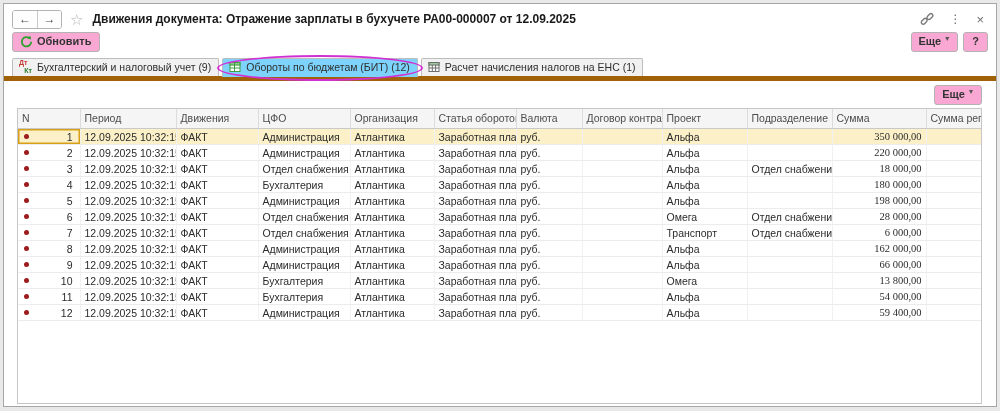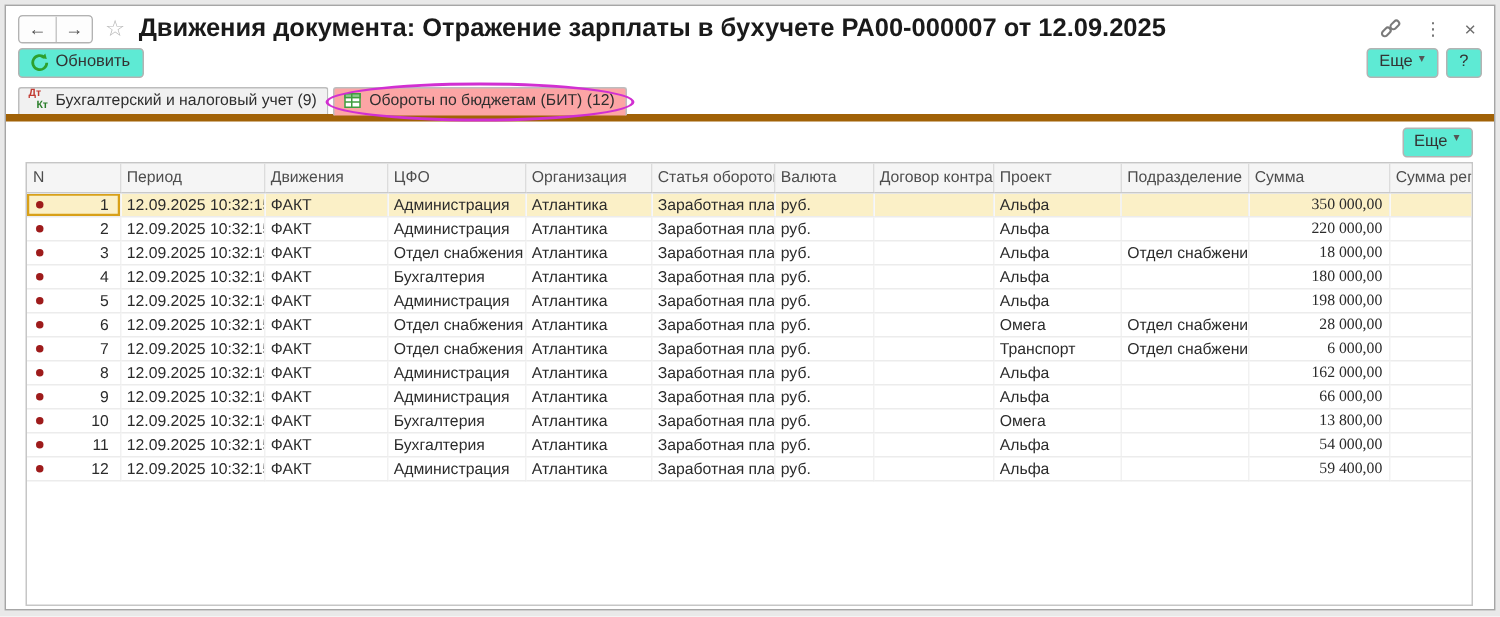--- a/index.html
+++ b/index.html
@@ -21,43 +21,43 @@
     background:#fff;border:1px solid #a6a6a6;
     display:flex;flex-direction:column;
   }
   
   .titlebar{display:flex;align-items:center;padding:6px 10px 2px 8px;height:26px;flex:0 0 auto;}
   .navgroup{display:flex;border:1px solid #b3b3b3;border-radius:3px;overflow:hidden;background:#fdfdfd;}
   .navbtn{width:24px;height:17px;display:flex;align-items:center;justify-content:center;
     color:#4a4a4a;font-size:12px;line-height:1;cursor:default;background:#fdfdfd;}
   .navbtn + .navbtn{border-left:1px solid #c8c8c8;}
   .star{margin-left:8px;font-size:15px;color:#b5b5b5;line-height:1;}
-  .title{margin-left:9px;font-size:17px;font-weight:bold;color:#1a1a1a;white-space:nowrap;}
+  .title{margin-left:9px;font-size:12px;font-weight:bold;color:#1a1a1a;white-space:nowrap;}
   .titlebar-icons{margin-left:auto;display:flex;align-items:center;gap:15px;padding-right:2px;}
   .kebab{color:#6d6d6d;font-size:12px;line-height:1;letter-spacing:0;}
   .closex{color:#6d6d6d;font-size:13px;line-height:1;}
   
   .toolbar{display:flex;align-items:flex-start;padding:2px 8px 0 8px;height:25px;flex:0 0 auto;}
   .btn{
     display:inline-flex;align-items:flex-start;gap:4px;
-    border:1px solid #b3b3b3;border-radius:3px;background:#5eead4;
-    padding:2px 8px 3px 7px;font-size:11px;color:#333;line-height:13px;cursor:default;white-space:nowrap;
+    border:1px solid #b3b3b3;border-radius:3px;background:#f9a8d4;
+    padding:2px 8px 3px 7px;font-size:11px;color:#333;line-height:13px;cursor:default;white-space:nowrap;font-weight:bold;
   }
   .toolbar-right{margin-left:auto;display:flex;gap:5px;}
   .arrow-down{font-size:8px;color:#555;line-height:1;}
   .help-btn{padding:2px 8px 3px 8px;}
   
   .tabstrip{display:flex;align-items:flex-end;padding:3px 0 0 8px;border-bottom:5px solid #a16207;flex:0 0 auto;position:relative;}
   .tab{
     position:relative;display:inline-flex;align-items:center;gap:5px;
     border:1px solid #bdbdbd;border-bottom:none;border-radius:2px 2px 0 0;
     background:#f1f1f1;padding:2px 7px 3px 6px;margin-right:3px;
     font-size:10.5px;color:#2e2e2e;white-space:nowrap;cursor:default;
   }
-  .tab.active{background:#fca5a5;margin-bottom:-1px;padding-bottom:4px;z-index:2;}
+  .tab.active{background:#7dd3fc;margin-bottom:-1px;padding-bottom:4px;z-index:2;}
   .dtkt{position:relative;width:13px;height:12px;flex:0 0 auto;}
   .dtkt .dt{position:absolute;top:-2px;left:0;font-size:7px;font-weight:bold;color:#c23a32;line-height:1;}
   .dtkt .kt{position:absolute;bottom:-1px;right:0;font-size:7px;font-weight:bold;color:#2a7e2a;line-height:1;}
   .annot-ellipse{
     position:absolute;left:-6px;right:-6px;top:-4px;bottom:-4px;
     border:2px solid var(--annot);border-radius:50%;pointer-events:none;z-index:3;
   }
   
   .more-row{display:flex;justify-content:flex-end;padding:4px 14px 3px 0;flex:0 0 auto;}
   .grid-wrap{flex:1 1 auto;margin:0 14px 2px 13px;border:1px solid #c6c6c6;overflow:hidden;background:#fff;}
@@ -137,20 +137,30 @@
     </div>
     <div class="tab active">
       <svg width="12" height="12" viewBox="0 0 12 12">
         <rect x="1" y="1.5" width="10" height="9" fill="#ffffff" stroke="#3f9e3f"></rect>
         <rect x="1" y="1.5" width="10" height="2.6" fill="#8cc98c" stroke="#3f9e3f"></rect>
         <line x1="1" y1="7" x2="11" y2="7" stroke="#3f9e3f"></line>
         <line x1="5.5" y1="1.5" x2="5.5" y2="10.5" stroke="#3f9e3f"></line>
       </svg>
       <span>Обороты по бюджетам (БИТ) (12)</span>
       <span class="annot-ellipse"></span>
+    </div>
+    <div class="tab">
+      <svg width="12" height="12" viewBox="0 0 12 12">
+        <rect x="1" y="1.5" width="10" height="9" fill="#ffffff" stroke="#6c6c6c"></rect>
+        <rect x="1" y="1.5" width="10" height="2.6" fill="#9bc99b" stroke="#6c6c6c"></rect>
+        <line x1="1" y1="7" x2="11" y2="7" stroke="#6c6c6c"></line>
+        <line x1="4.3" y1="4.1" x2="4.3" y2="10.5" stroke="#6c6c6c"></line>
+        <line x1="7.6" y1="4.1" x2="7.6" y2="10.5" stroke="#6c6c6c"></line>
+      </svg>
+      <span>Расчет начисления налогов на ЕНС (1)</span>
     </div>
   </div>
 
   <div class="more-row">
     <div class="btn">
       <span>Еще</span>
       <span class="arrow-down">▾</span>
     </div>
   </div>
 

